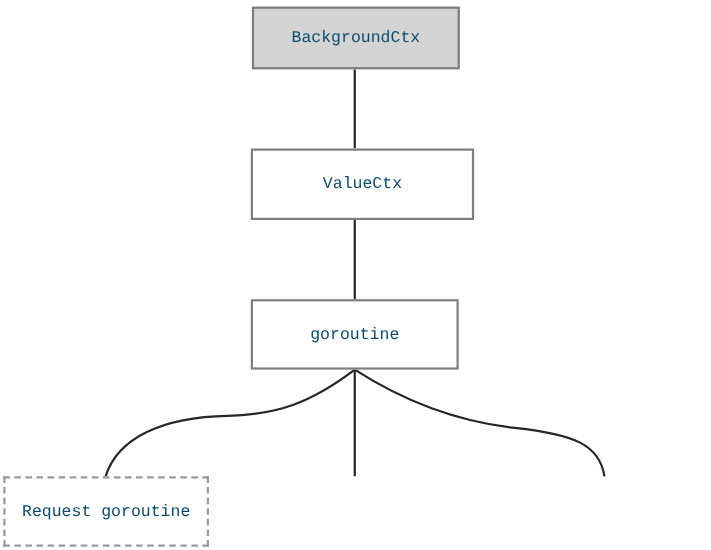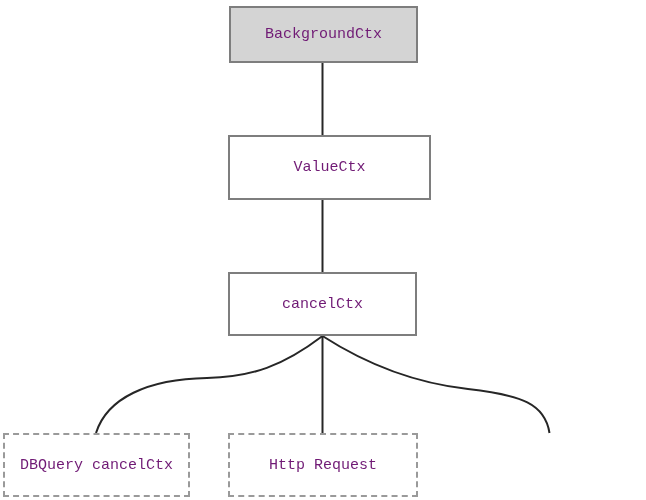--- a/index.html
+++ b/index.html
@@ -23,21 +23,21 @@
     height: 500px;
   }
   .node {
     position: absolute;
     box-sizing: border-box;
     display: flex;
     align-items: center;
     justify-content: center;
     background: #ffffff;
     border: 2px solid #7e7e7e;
-    color: #701a75;
+    color: #0c4a6e;
     font-size: 15px;
     white-space: nowrap;
   }
   .node.root {
     background: #d4d4d4;
   }
   .node.dashed {
     border: 2px dashed #9a9a9a;
   }
   .node-backgroundctx { left: 229px; top: 6px;   width: 189px; height: 57px; }
@@ -62,25 +62,22 @@
 
   <div class="node root node-backgroundctx">
     <span>BackgroundCtx</span>
   </div>
 
   <div class="node node-valuectx">
     <span>ValueCtx</span>
   </div>
 
   <div class="node node-cancelctx">
-    <span>cancelCtx</span>
+    <span>goroutine</span>
   </div>
 
   <div class="node dashed node-dbquery">
-    <span>DBQuery cancelCtx</span>
+    <span>Request goroutine</span>
   </div>
 
-  <div class="node dashed node-http">
-    <span>Http Request</span>
-  </div>
 
 
 </div>
 
 </body></html>

